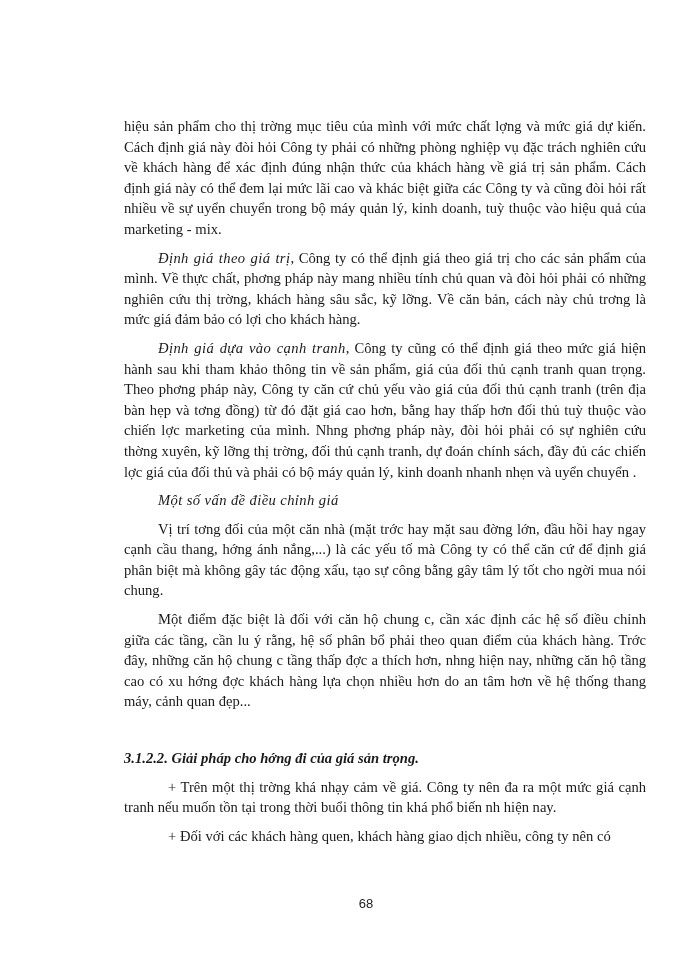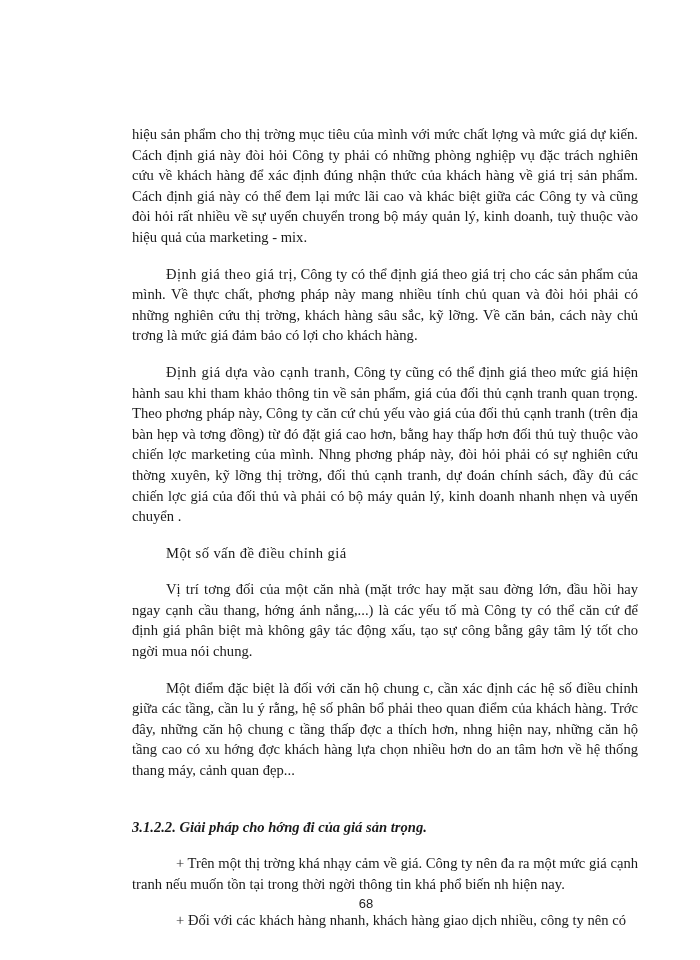--- a/index.html
+++ b/index.html
@@ -6,24 +6,24 @@
   body { width: 700px; height: 960px; position: relative; overflow: hidden; }
   .page {
     position: absolute; left: 0; top: 0; width: 700px; height: 960px; background: #fff;
   }
   .content {
     position: absolute; left: 116px; top: 108px; width: 538px;
     font-family: "Liberation Serif", "DejaVu Serif", serif;
     font-size: 14.6px; line-height: 20.6px; color: #1a1a1a;
     text-align: justify;
   }
-  .p { margin: 16px; }
+  .p { margin: 8px; }
   .indent { text-indent: 34px; }
   .plus { text-indent: 44px; }
-  .em { letter-spacing: 0.4px; }
+  .em { font-style: italic; letter-spacing: 0.4px; }
   .heading {
     margin-top: 36px; font-weight: bold; font-style: italic; text-align: left;
   }
   .pagenum {
     position: absolute; left: 16px; width: 700px; top: 896px; text-align: center;
     font-family: "Liberation Sans", "DejaVu Sans", sans-serif; font-size: 13px; color: #222;
   }
 </style>
 </head>
 <body>
@@ -42,17 +42,17 @@
     <p class="p indent">
       <span class="em">Một số vấn đề điều chỉnh giá</span>
     </p>
     <p class="p indent">
       <span>Vị trí tơng   đối của một căn nhà (mặt trớc   hay mặt sau đờng   lớn, đầu hồi hay ngay cạnh cầu thang, hớng   ánh nắng,...)  là các yếu tố mà Công ty có thể căn cứ để định giá phân biệt mà không gây tác động xấu, tạo sự công bằng gây tâm lý tốt cho ngời   mua nói chung.</span>
     </p>
     <p class="p indent">
       <span>Một điểm đặc biệt là đối với căn hộ chung c,   cần xác định các hệ số điều chỉnh giữa các tầng, cần lu   ý rằng, hệ số phân bổ phải theo quan điểm của khách hàng. Trớc   đây, những căn hộ chung c   tầng thấp đợc   a   thích hơn, nhng   hiện nay, những căn hộ tầng cao có xu hớng   đợc   khách hàng lựa chọn nhiều hơn do an tâm hơn về hệ thống thang máy, cảnh quan đẹp...</span>
     </p>
     <p class="p heading">3.1.2.2. Giải pháp cho hớng   đi của giá sản trọng.</p>
-    <p class="p plus">+ Trên một thị trờng   khá nhạy cảm về giá. Công ty nên đa   ra một mức giá cạnh tranh nếu muốn tồn tại trong thời ngời thông tin khá phổ biến nh   hiện nay.</p>
-    <p class="p plus">+ Đối với các khách hàng nhanh, khách hàng giao dịch nhiều, công ty nên có</p>
+    <p class="p plus">+ Trên một thị trờng   khá nhạy cảm về giá. Công ty nên đa   ra một mức giá cạnh tranh nếu muốn tồn tại trong thời buổi thông tin khá phổ biến nh   hiện nay.</p>
+    <p class="p plus">+ Đối với các khách hàng quen, khách hàng giao dịch nhiều, công ty nên có</p>
   </div>
   <div class="pagenum">68</div>
 </div>
 
 </body></html>

